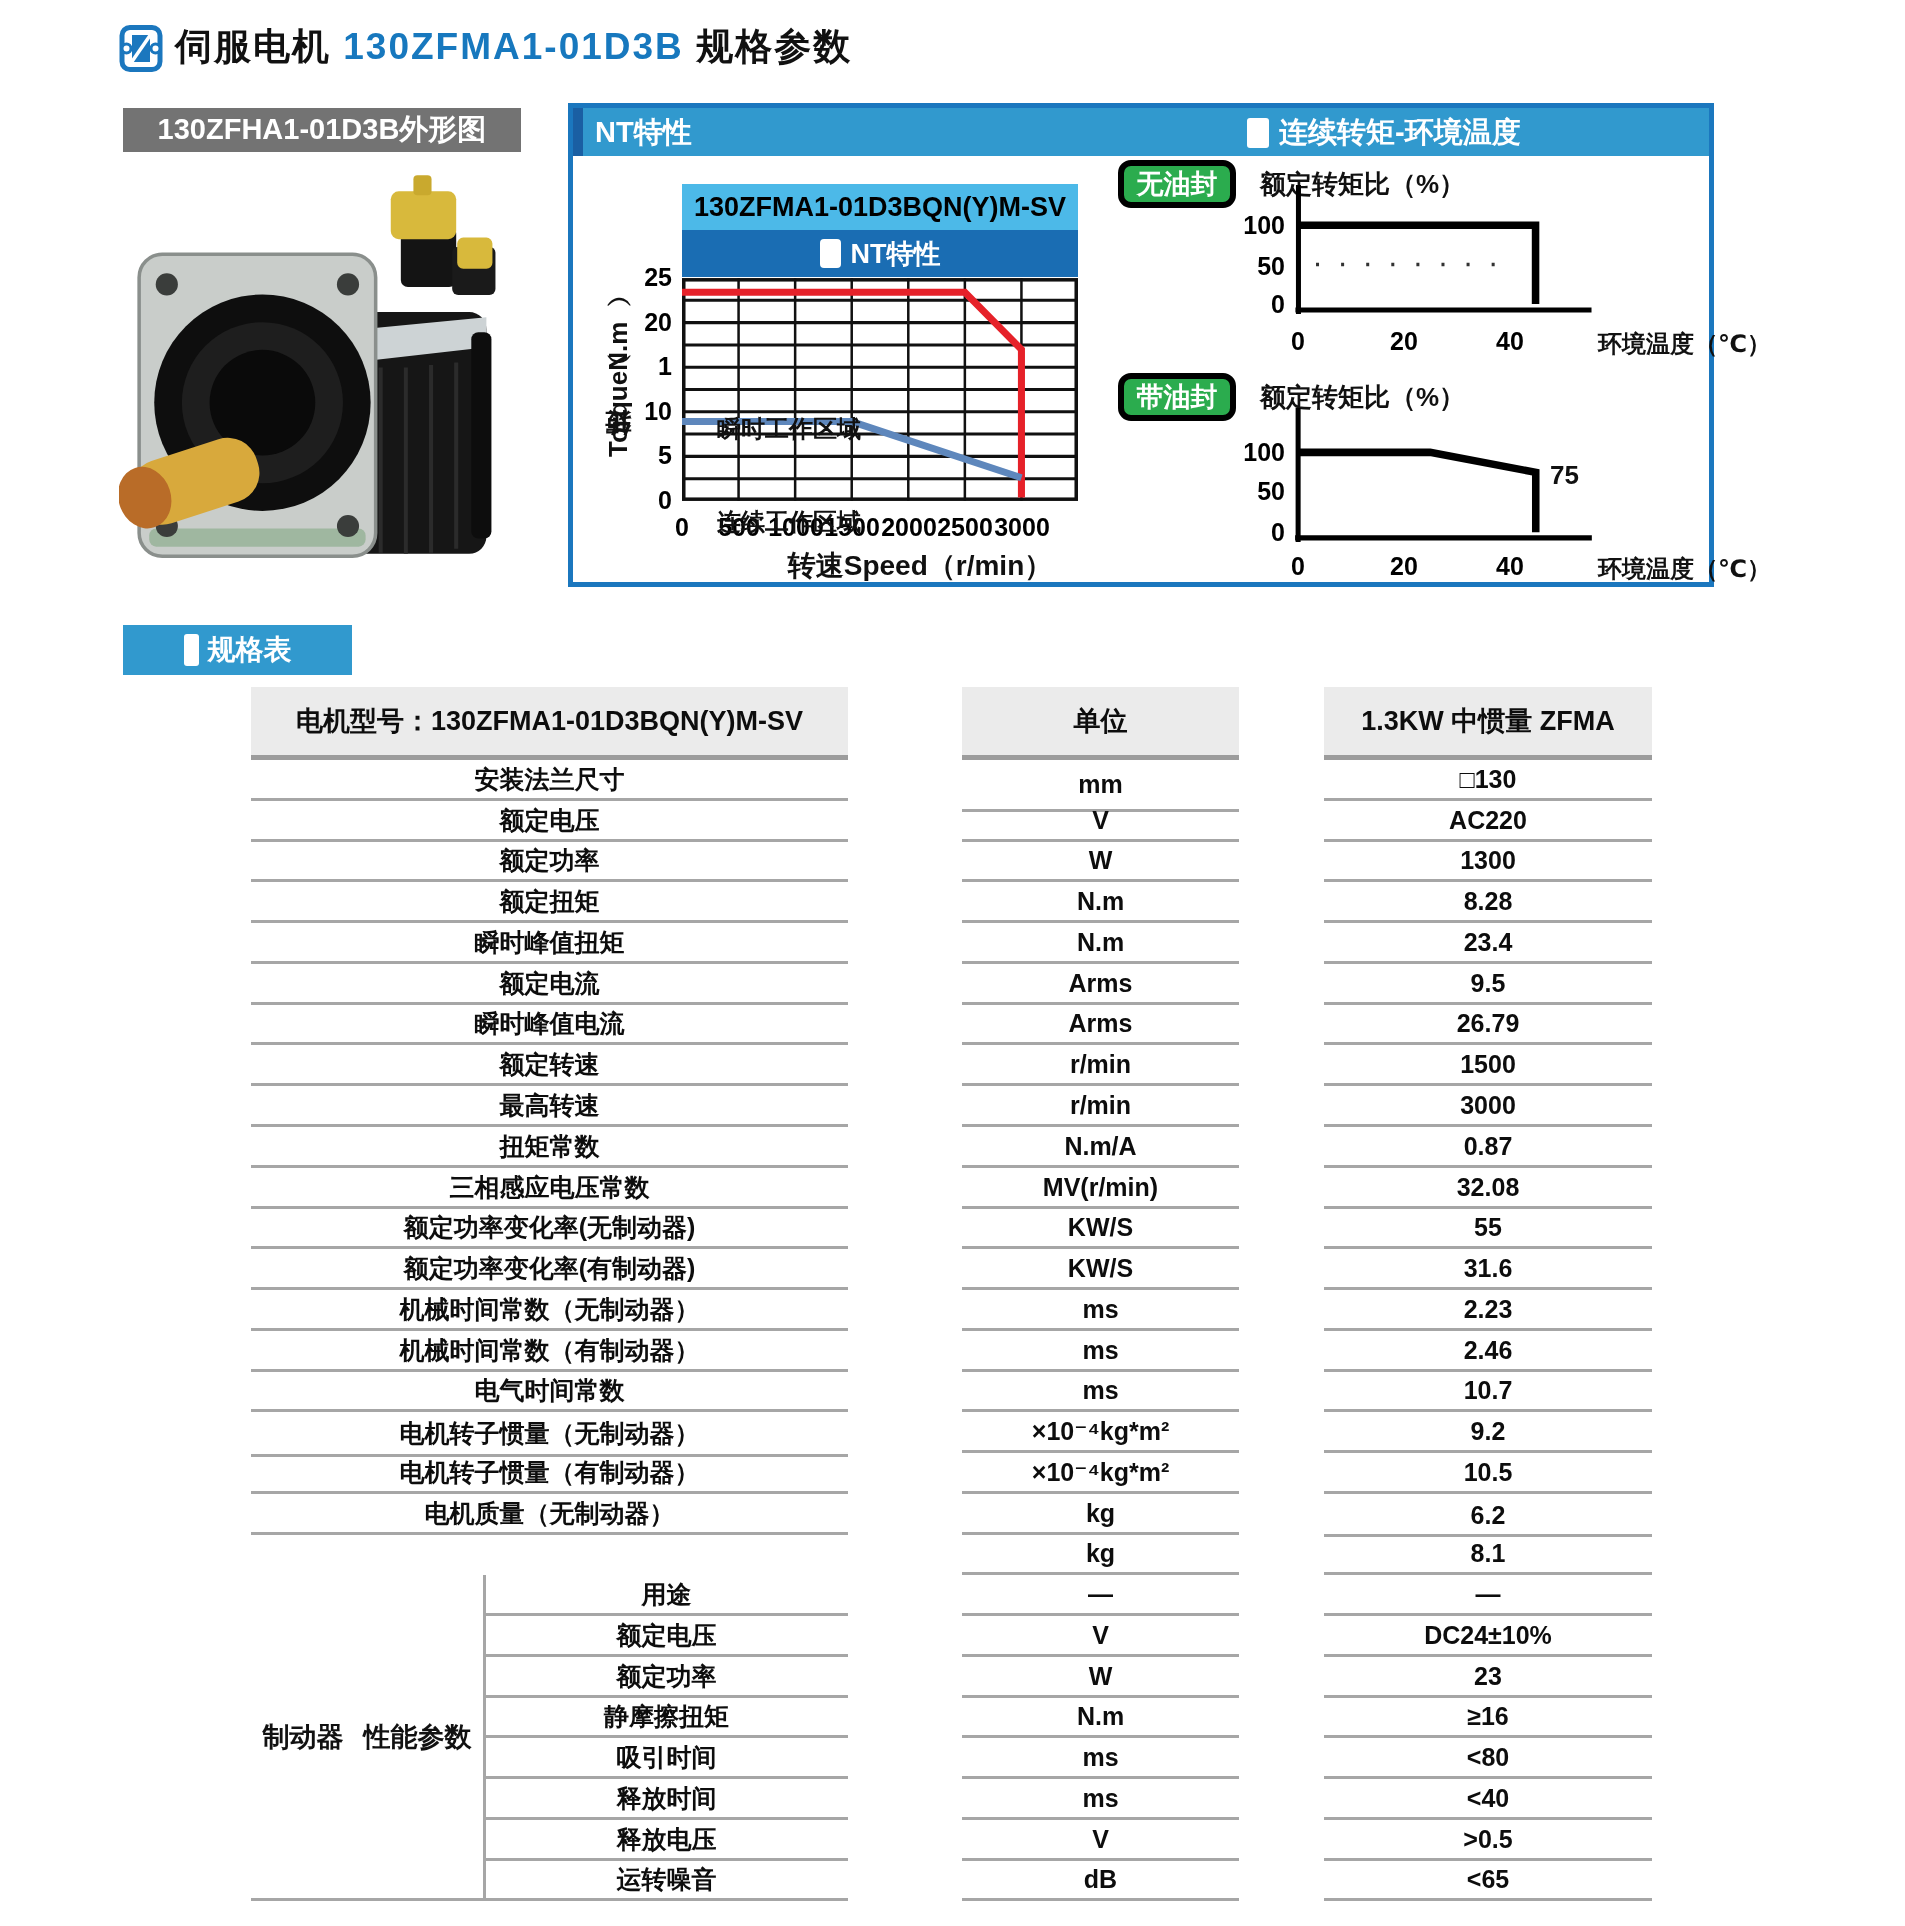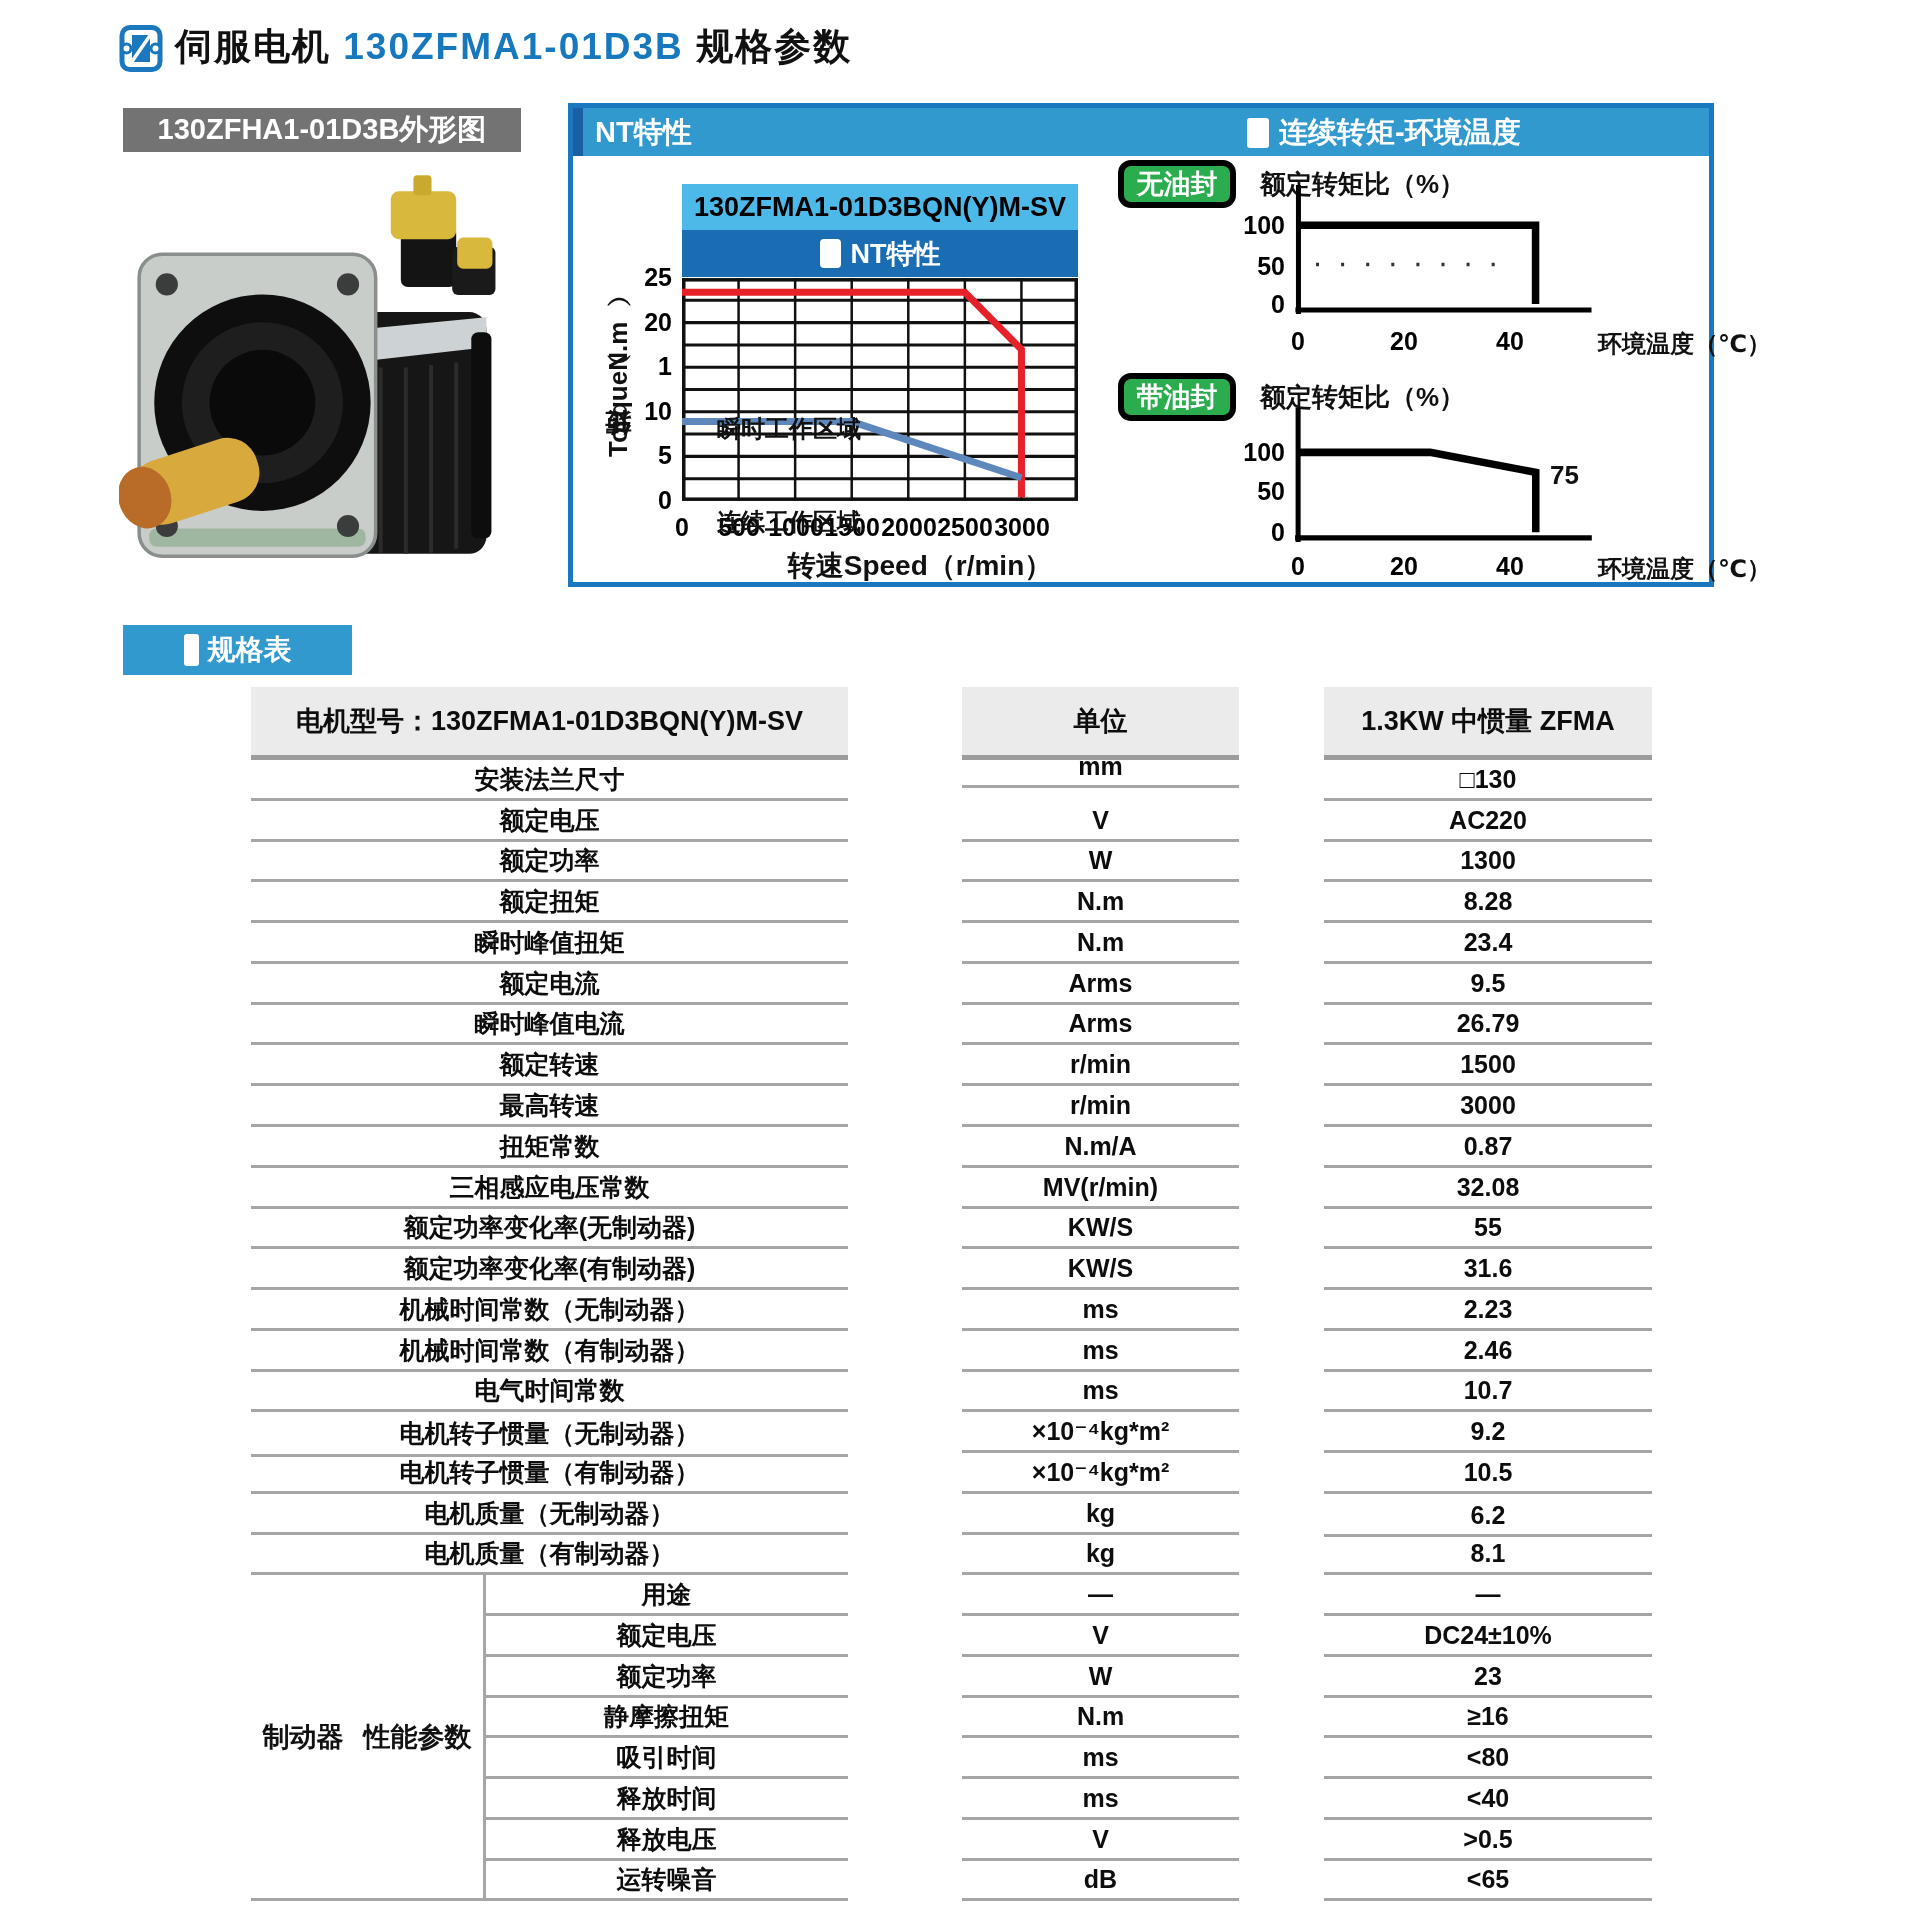--- a/index.html
+++ b/index.html
@@ -199,21 +199,21 @@
   <div class="spec-tag">
     <span class="wsq"></span>
     <span>规格表</span>
   </div>
 
   <div class="spec-table" id="spec-table">
     <div class="cell hcell c1">电机型号：130ZFMA1-01D3BQN(Y)M-SV</div>
     <div class="cell hcell c2">单位</div>
     <div class="cell hcell c3">1.3KW 中惯量 ZFMA</div>
   <div class="cell c1" style="top: 73px; height: 41px;">安装法兰尺寸</div>
-      <div class="cell c2" style="top: 60px; height: 41px;">mm</div>
+      <div class="cell c2" style="top: 73px; height: 52px;">mm</div>
       <div class="cell c3" style="top: 73px; height: 41px;">□130</div>
       <div class="cell c1" style="top: 114px; height: 41px;">额定电压</div>
       <div class="cell c2" style="top: 114px; height: 41px;">V</div>
       <div class="cell c3" style="top: 114px; height: 41px;">AC220</div>
       <div class="cell c1" style="top: 154px; height: 41px;">额定功率</div>
       <div class="cell c2" style="top: 154px; height: 41px;">W</div>
       <div class="cell c3" style="top: 154px; height: 41px;">1300</div>
       <div class="cell c1" style="top: 195px; height: 41px;">额定扭矩</div>
       <div class="cell c2" style="top: 195px; height: 41px;">N.m</div>
       <div class="cell c3" style="top: 195px; height: 41px;">8.28</div>
@@ -255,21 +255,20 @@
       <div class="cell c3" style="top: 684px; height: 41px;">10.7</div>
       <div class="cell c1" style="top: 725px; height: 45px;">电机转子惯量（无制动器）</div>
       <div class="cell c2" style="top: 725px; height: 41px;">×10⁻⁴kg*m²</div>
       <div class="cell c3" style="top: 725px; height: 41px;">9.2</div>
       <div class="cell c1" style="top: 766px; height: 41px;">电机转子惯量（有制动器）</div>
       <div class="cell c2" style="top: 766px; height: 41px;">×10⁻⁴kg*m²</div>
       <div class="cell c3" style="top: 766px; height: 41px;">10.5</div>
       <div class="cell c1" style="top: 807px; height: 41px;">电机质量（无制动器）</div>
       <div class="cell c2" style="top: 807px; height: 41px;">kg</div>
       <div class="cell c3" style="top: 809px; height: 41px;">6.2</div>
-      <div class="cell c1" style="top: 847px; height: 41px;">电机质量（有制动器）</div>
       <div class="cell c2" style="top: 847px; height: 41px;">kg</div>
       <div class="cell c3" style="top: 847px; height: 41px;">8.1</div>
       <div class="cell c1b" style="top: 888px; height: 41px;">用途</div>
       <div class="cell c2" style="top: 888px; height: 41px;">—</div>
       <div class="cell c3" style="top: 888px; height: 41px;">—</div>
       <div class="cell c1b" style="top: 929px; height: 41px;">额定电压</div>
       <div class="cell c2" style="top: 929px; height: 41px;">V</div>
       <div class="cell c3" style="top: 929px; height: 41px;">DC24±10%</div>
       <div class="cell c1b" style="top: 970px; height: 41px;">额定功率</div>
       <div class="cell c2" style="top: 970px; height: 41px;">W</div>

